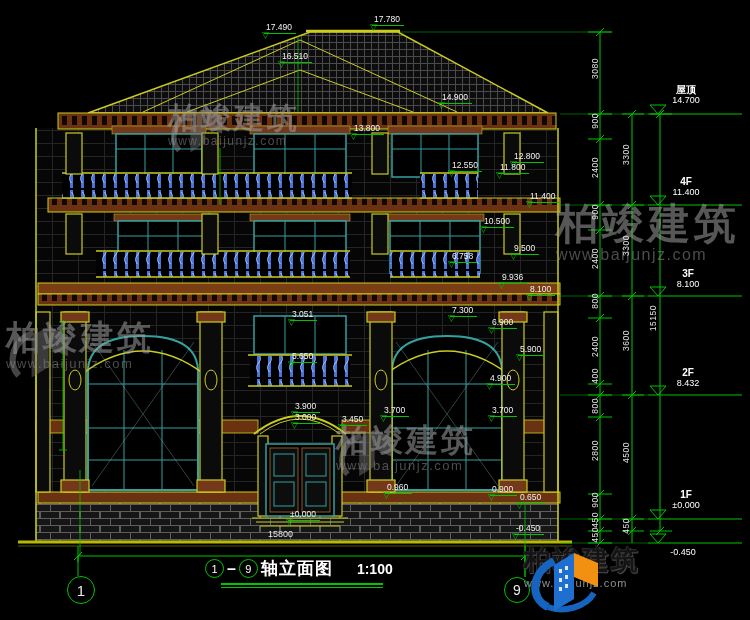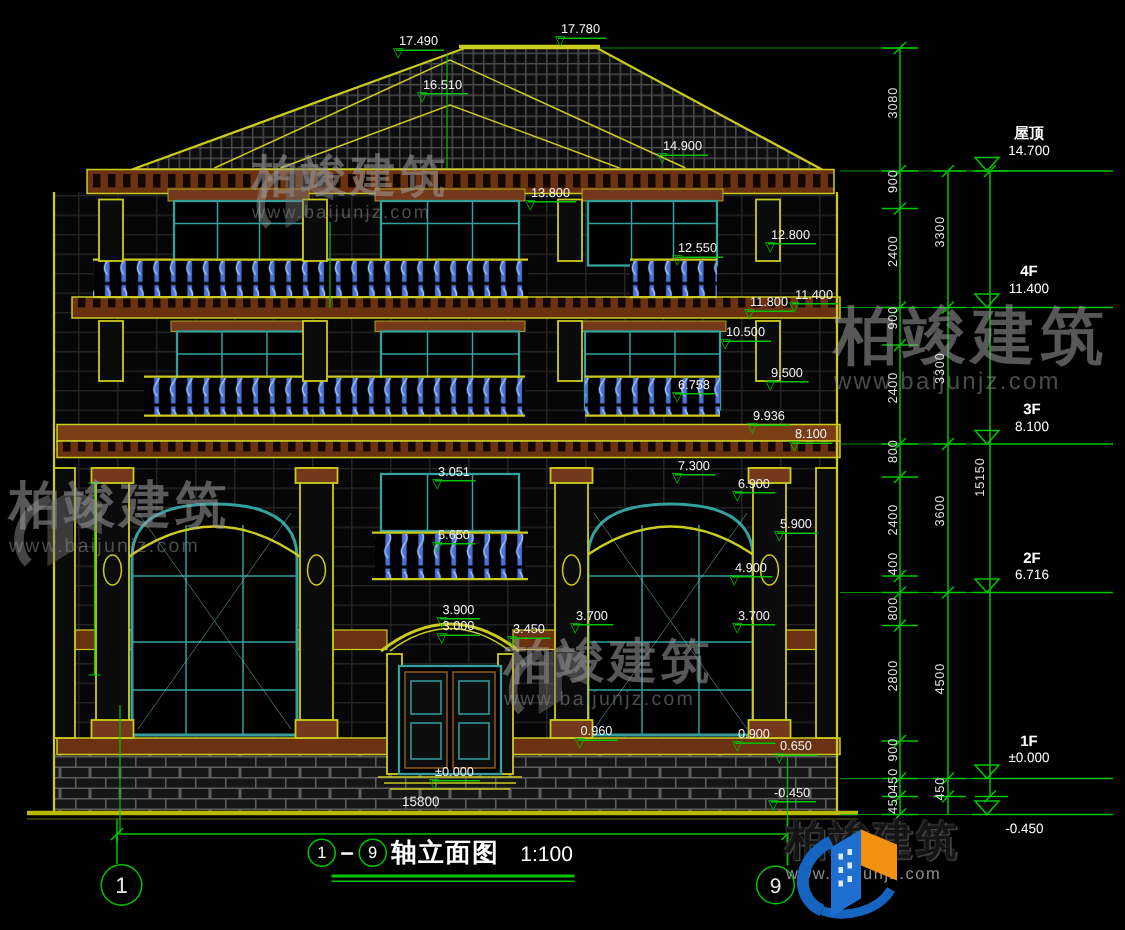--- a/index.html
+++ b/index.html
@@ -21,21 +21,21 @@
   
   .bub{position:absolute;border:1.5px solid #00c400;border-radius:50%;color:#e8e8e8;
        display:flex;align-items:center;justify-content:center;z-index:7;}
   
   .title{position:absolute;left:205px;top:557px;display:flex;align-items:center;gap:3px;
          color:#fff;z-index:7;}
   .title .tb{width:17px;height:17px;border:1.5px solid #00c400;border-radius:50%;
              font-size:11px;display:flex;align-items:center;justify-content:center;flex:0 0 auto;}
   .title .dash{color:#fff;font-weight:bold;}
   .title .tt{font-size:17px;font-weight:bold;letter-spacing:1px;}
-  .title .ts{font-size:14px;font-weight:normal;margin-left:11px;}
+  .title .ts{font-size:14px;font-weight:bold;margin-left:21px;}
   .tline{position:absolute;left:221px;background:#00c400;z-index:7;}
   
   .wm{position:absolute;display:flex;align-items:center;gap:6px;z-index:5;pointer-events:none;}
   .wm .col{display:flex;flex-direction:column;}
   .wm .b{font-weight:bold;color:rgba(158,158,158,.55);letter-spacing:3px;line-height:1.05;}
   .wm .u{color:rgba(150,150,150,.5);letter-spacing:1.5px;}
   
   .brand{position:absolute;left:524px;top:547px;display:flex;align-items:center;gap:4px;z-index:8;}
   .brand .col{display:flex;flex-direction:column;}
   .brand .b{font-size:27px;font-weight:bold;color:#141414;letter-spacing:2px;line-height:1;
@@ -222,21 +222,21 @@
     </g>
   </svg>
 
   <div class="em" style="left:372px;top:14px"><span class="ev">17.780</span></div>
   <div class="em" style="left:264px;top:22px"><span class="ev">17.490</span></div>
   <div class="em" style="left:280px;top:51px"><span class="ev">16.510</span></div>
   <div class="em" style="left:440px;top:92px"><span class="ev">14.900</span></div>
   <div class="em" style="left:352px;top:123px"><span class="ev">13.800</span></div>
   <div class="em" style="left:512px;top:151px"><span class="ev">12.800</span></div>
   <div class="em" style="left:450px;top:160px"><span class="ev">12.550</span></div>
-  <div class="em" style="left:498px;top:196px"><span class="ev">11.800</span></div>
+  <div class="em" style="left:498px;top:162px"><span class="ev">11.800</span></div>
   <div class="em" style="left:528px;top:191px"><span class="ev">11.400</span></div>
   <div class="em" style="left:482px;top:216px"><span class="ev">10.500</span></div>
   <div class="em" style="left:512px;top:243px"><span class="ev">9.500</span></div>
   <div class="em" style="left:450px;top:251px"><span class="ev">6.758</span></div>
   <div class="em" style="left:500px;top:272px"><span class="ev">9.936</span></div>
   <div class="em" style="left:528px;top:284px"><span class="ev">8.100</span></div>
   <div class="em" style="left:450px;top:305px"><span class="ev">7.300</span></div>
   <div class="em" style="left:290px;top:309px"><span class="ev">3.051</span></div>
   <div class="em" style="left:490px;top:317px"><span class="ev">6.900</span></div>
   <div class="em" style="left:518px;top:344px"><span class="ev">5.900</span></div>
@@ -260,21 +260,21 @@
   <div class="fm" style="left:655px;top:176px">
       <span class="fl">4F</span>
       <span class="fv">11.400</span>
     </div>
   <div class="fm" style="left:657px;top:268px">
       <span class="fl">3F</span>
       <span class="fv">8.100</span>
     </div>
   <div class="fm" style="left:657px;top:367px">
       <span class="fl">2F</span>
-      <span class="fv">6.716</span>
+      <span class="fv">8.432</span>
     </div>
   <div class="fm" style="left:655px;top:489px">
       <span class="fl">1F</span>
       <span class="fv">±0.000</span>
     </div>
   <div class="fm" style="left:652px;top:547px">
       <span class="fv">-0.450</span>
     </div>
 
   <div class="vdim" style="left:590px;top:58px">3080</div>

